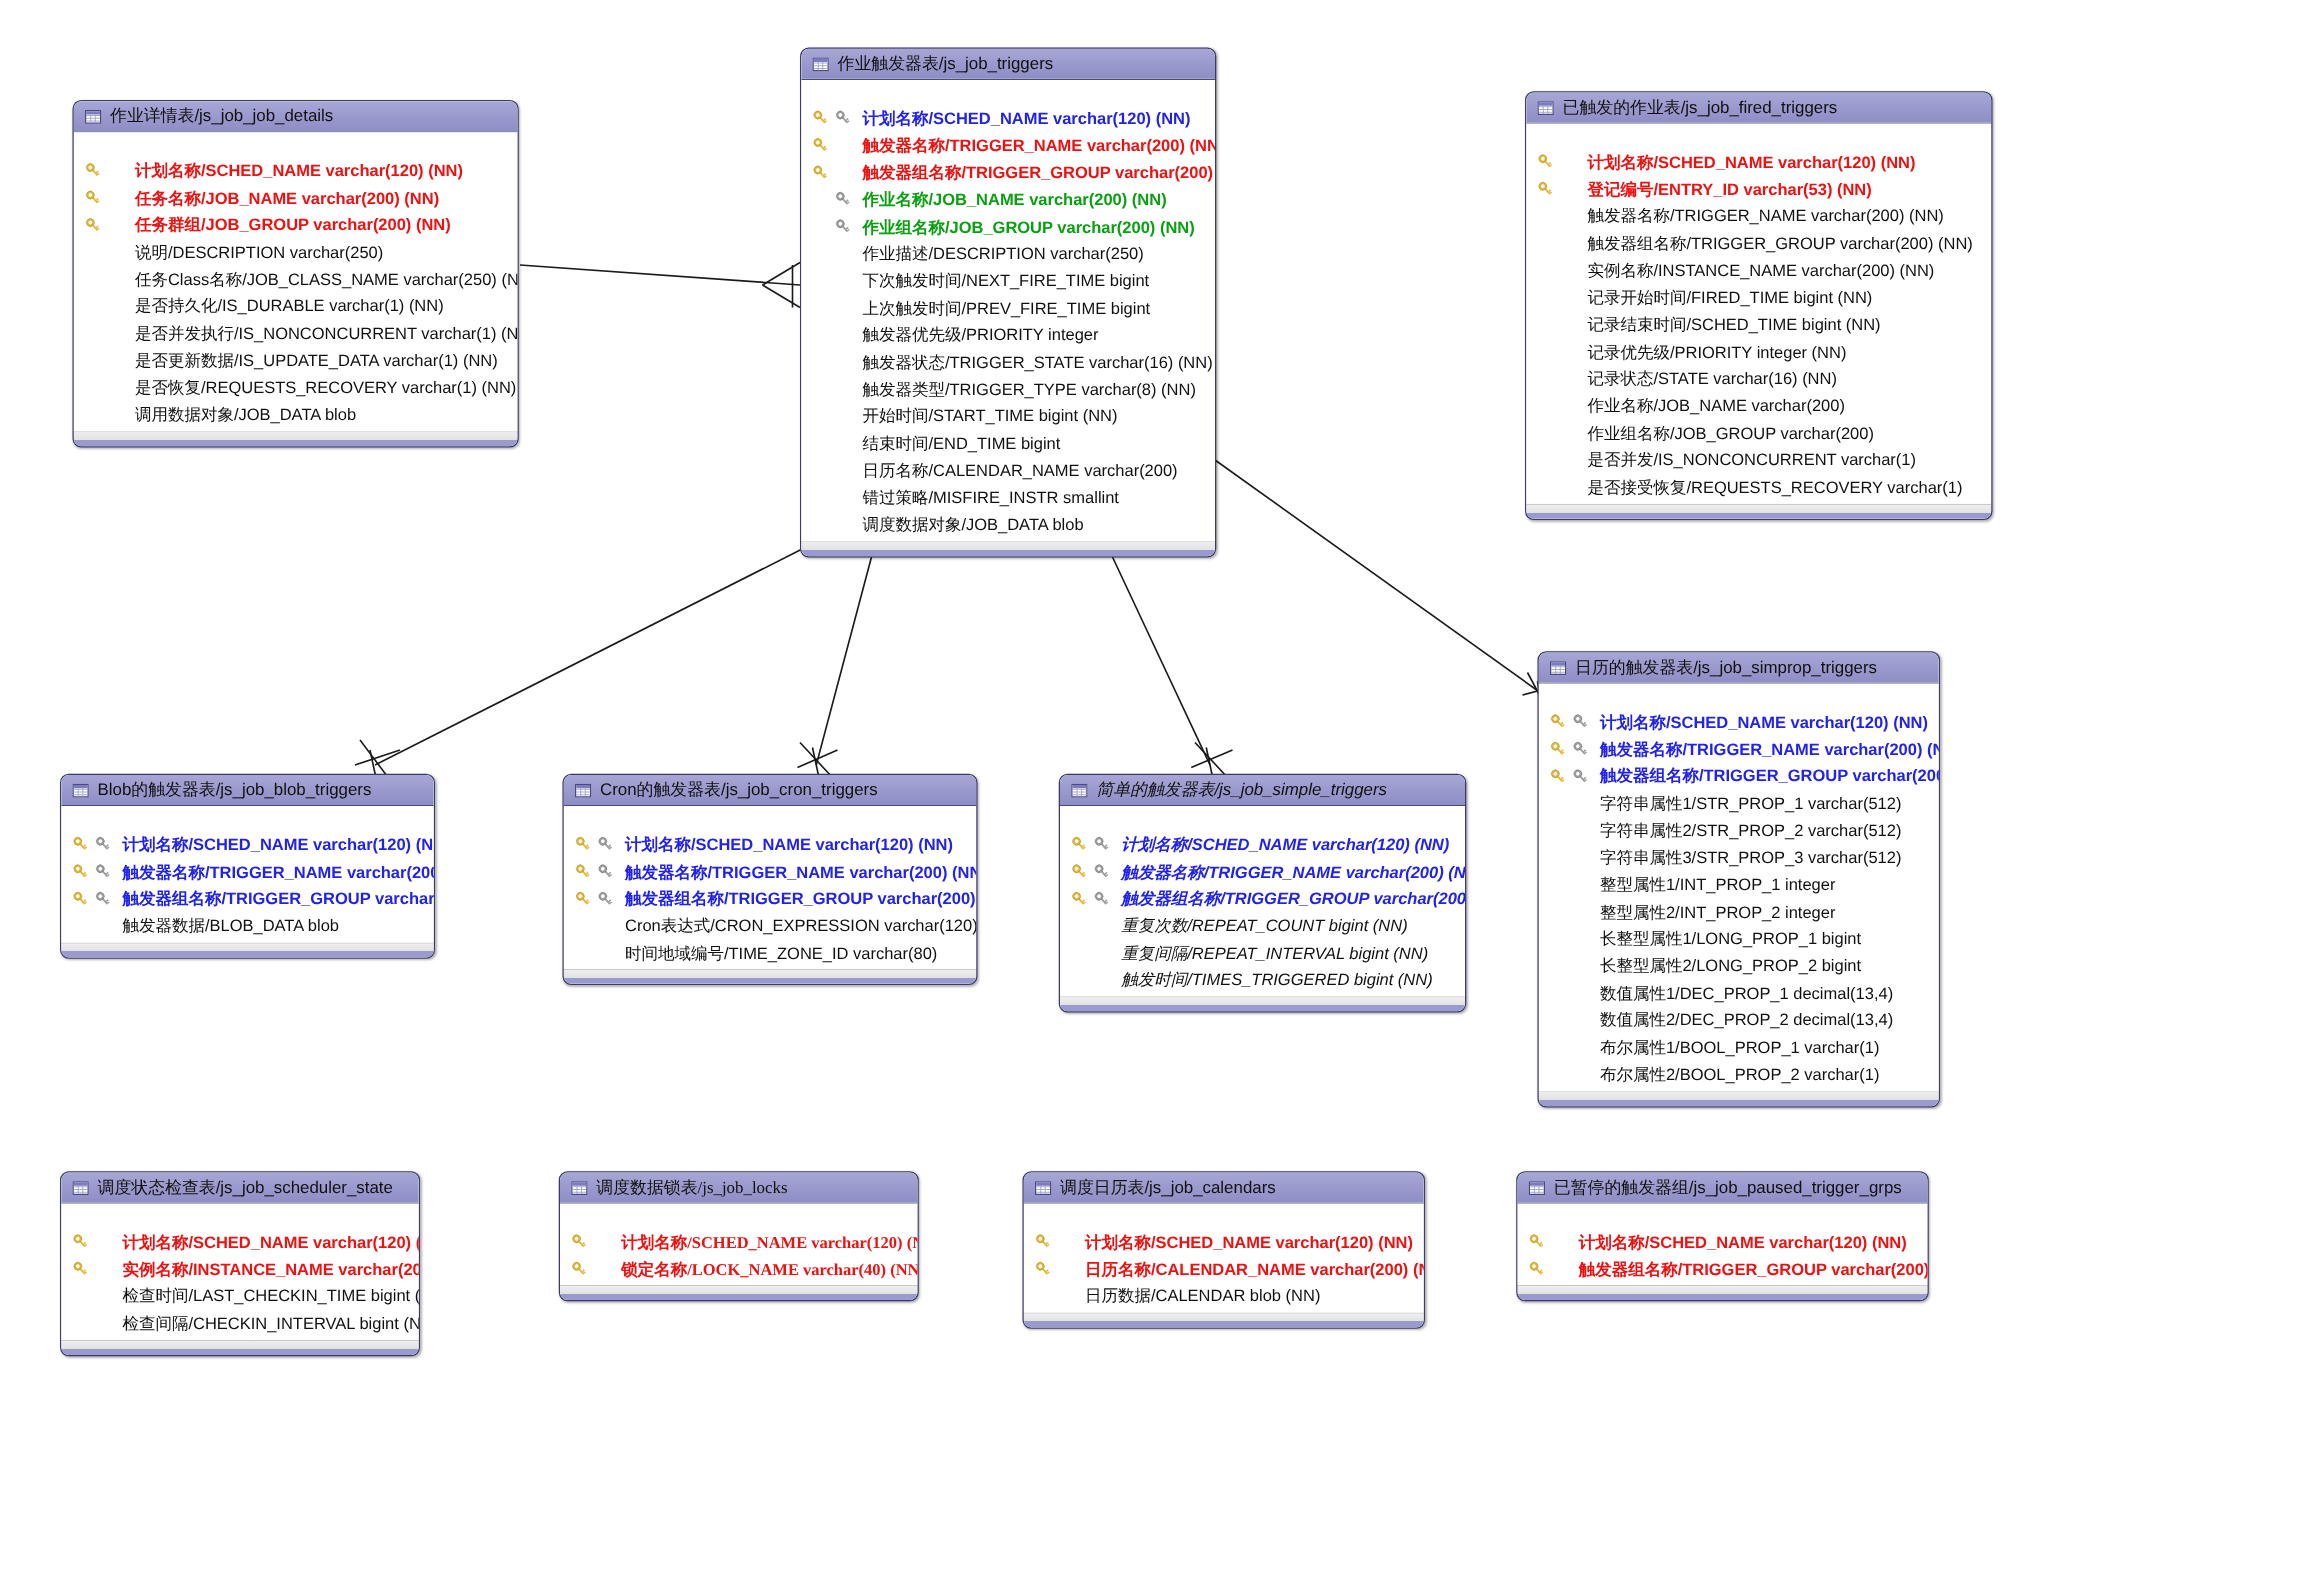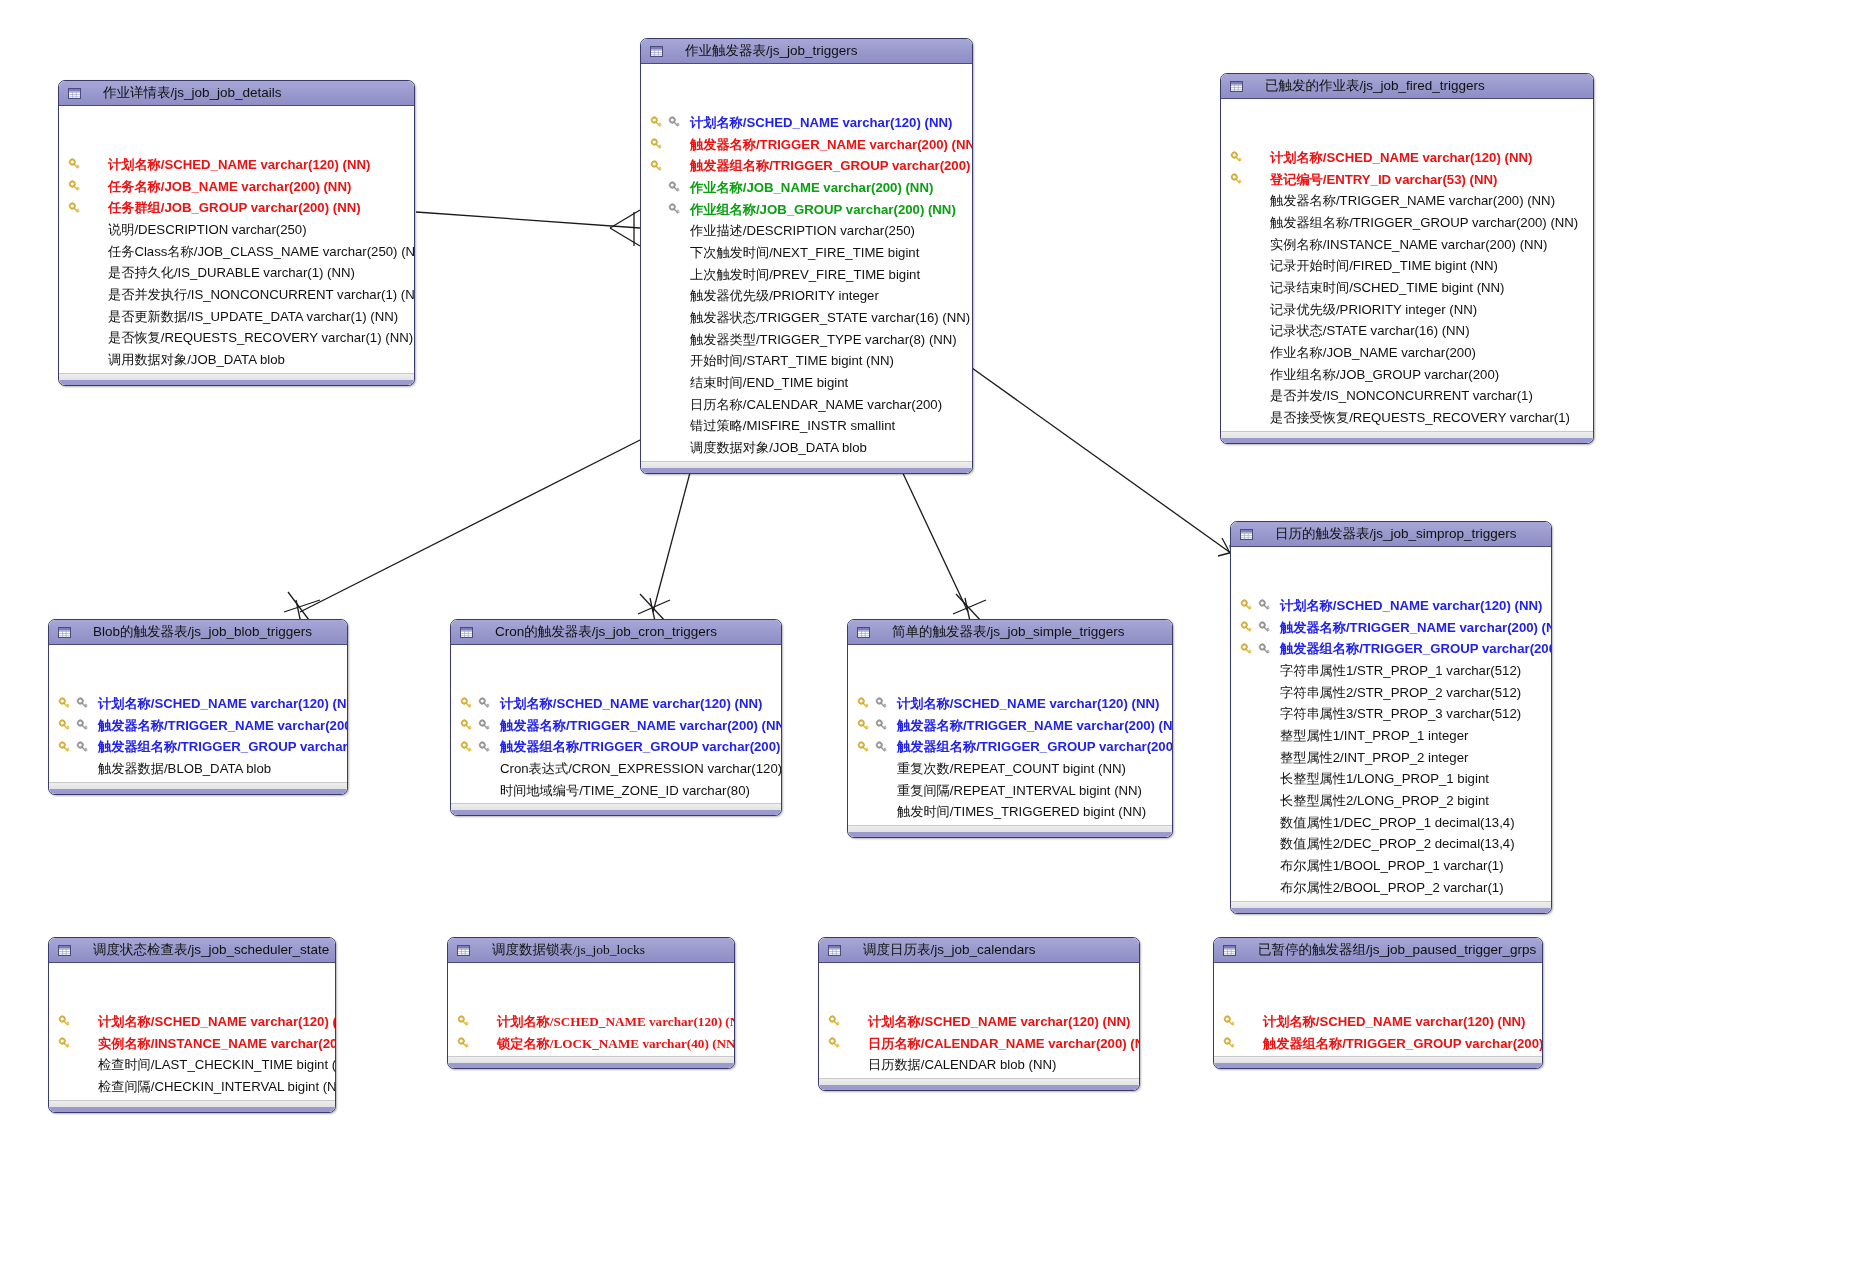--- a/index.html
+++ b/index.html
@@ -34,39 +34,38 @@
     box-shadow: 1px 1px 2px rgba(0,0,0,0.30);
     box-sizing: border-box;
     overflow: hidden;
   }
   .ent-header {
     background: linear-gradient(to bottom, #a7a7d6 0%, #9a9ace 48%, #8e8ec6 100%);
     border-bottom: 1px solid #4a4a7d;
     height: 24px;
     display: flex;
     align-items: center;
-    gap: 22px;
+    gap: 7px;
     padding: 0 9px;
     border-radius: 6px 6px 0 0;
   }
   .ent-title {
     font-size: 13.5px;
     color: #101010;
     white-space: nowrap;
     letter-spacing: 0px;
   }
   .tbl-icon {
     width: 13px; height: 11px;
     flex: 0 0 auto;
     display: block;
   }
   .ent-body {
-    padding: 0 0 2px 0;
+    padding: 20px 0 2px 0;
     background: #ffffff;
-    margin-top: 48px;
   }
   .attr {
     display: flex;
     align-items: center;
     height: 21.7px;
     padding: 0 6px 0 7px;
     white-space: nowrap;
     font-size: 13.2px;
     color: #101010;
   }
@@ -836,21 +835,21 @@
             <span class="attr-label c-norm">Cron表达式/CRON_EXPRESSION varchar(120) (NN)</span>
           </div>
           <div class="attr">
             <span class="keyslot"></span>
             <span class="keyslot2"></span>
             <span class="attr-label c-norm">时间地域编号/TIME_ZONE_ID varchar(80)</span>
           </div>
         </div>
         <div class="ent-footer"></div>
       </div>
-      <div class="entity" style="left: 847px; top: 619px; width: 326px;">
+      <div class="entity" style="left: 847px; top: 619px; width: 326px; font-style: italic;">
         <div class="ent-header">
           <svg class="tbl-icon" viewBox="0 0 13 11">
             <rect x="0.5" y="0.5" width="12" height="10" fill="#ffffff" stroke="#4a4a7d"></rect>
             <rect x="1" y="1" width="11" height="2.6" fill="#7b7bbd"></rect>
             <line x1="1" x2="12" y1="4.4" y2="4.4" stroke="#9aa0c8" stroke-width="0.7"></line>
             <line x1="1" x2="12" y1="6.6" y2="6.6" stroke="#9aa0c8" stroke-width="0.7"></line>
             <line x1="1" x2="12" y1="8.8" y2="8.8" stroke="#9aa0c8" stroke-width="0.7"></line>
             <line y1="3.6" y2="10.2" x1="4.6" x2="4.6" stroke="#9aa0c8" stroke-width="0.7"></line>
             <line y1="3.6" y2="10.2" x1="8.2" x2="8.2" stroke="#9aa0c8" stroke-width="0.7"></line>
           </svg>

